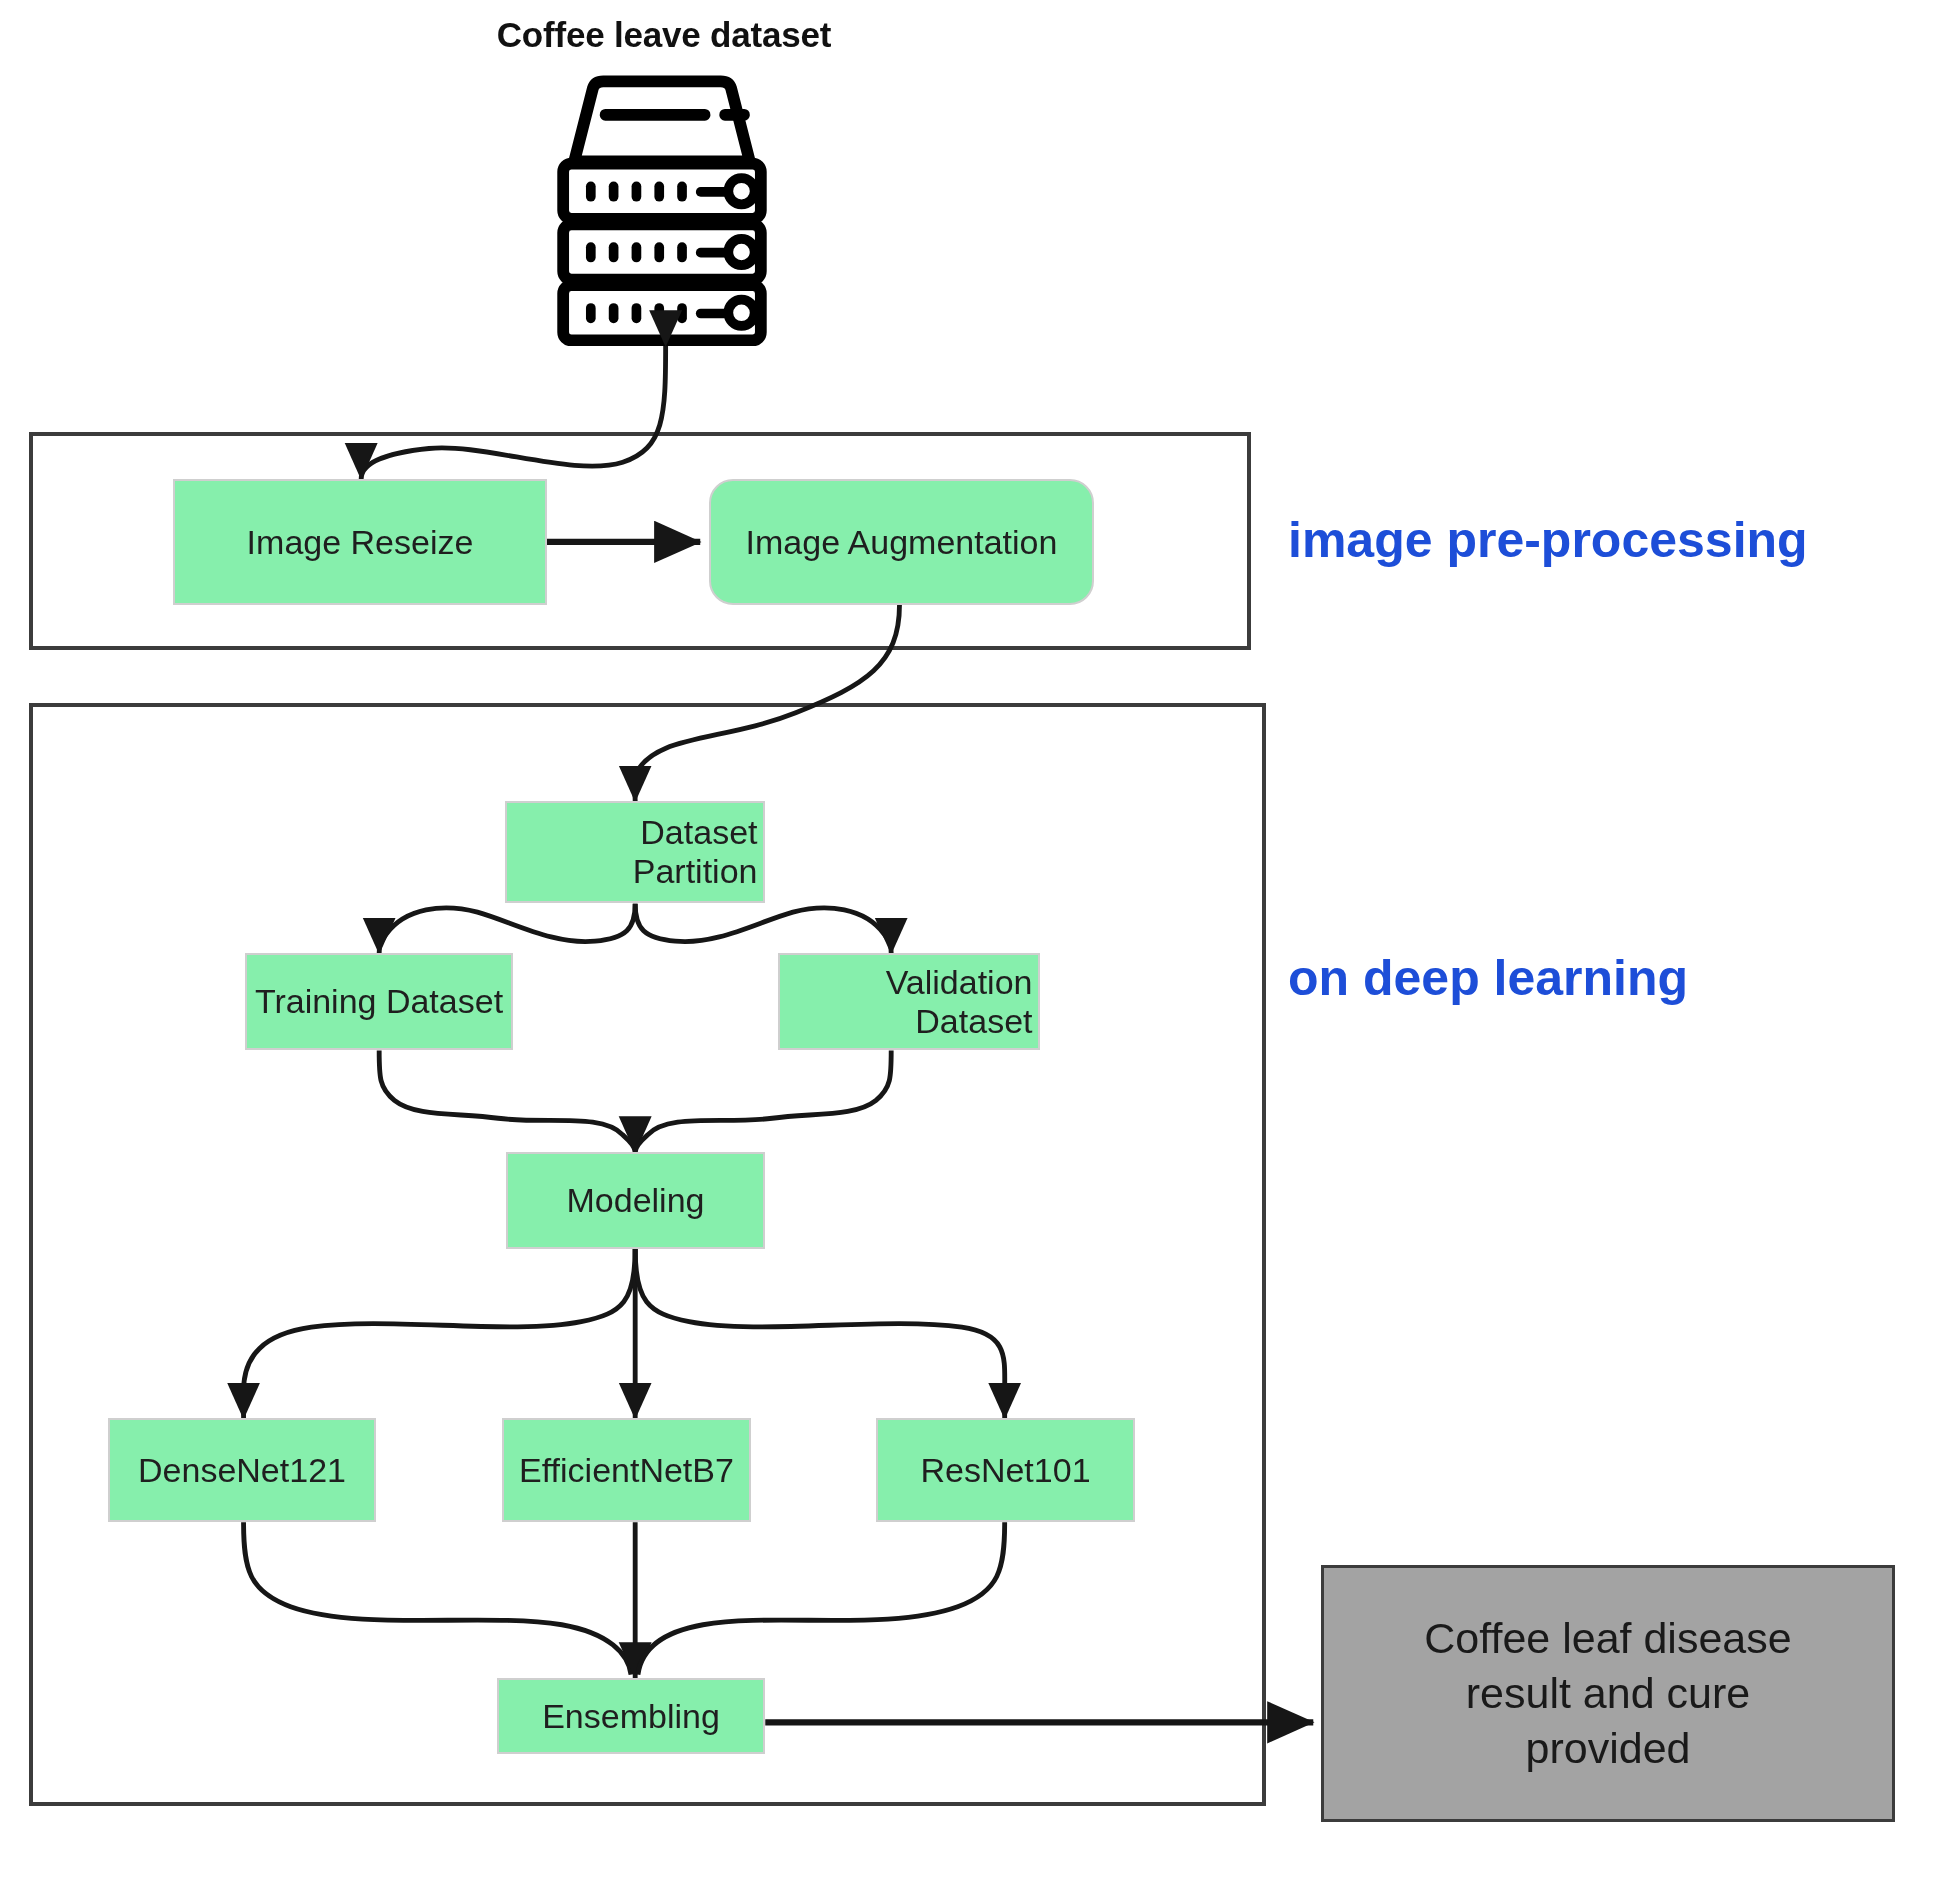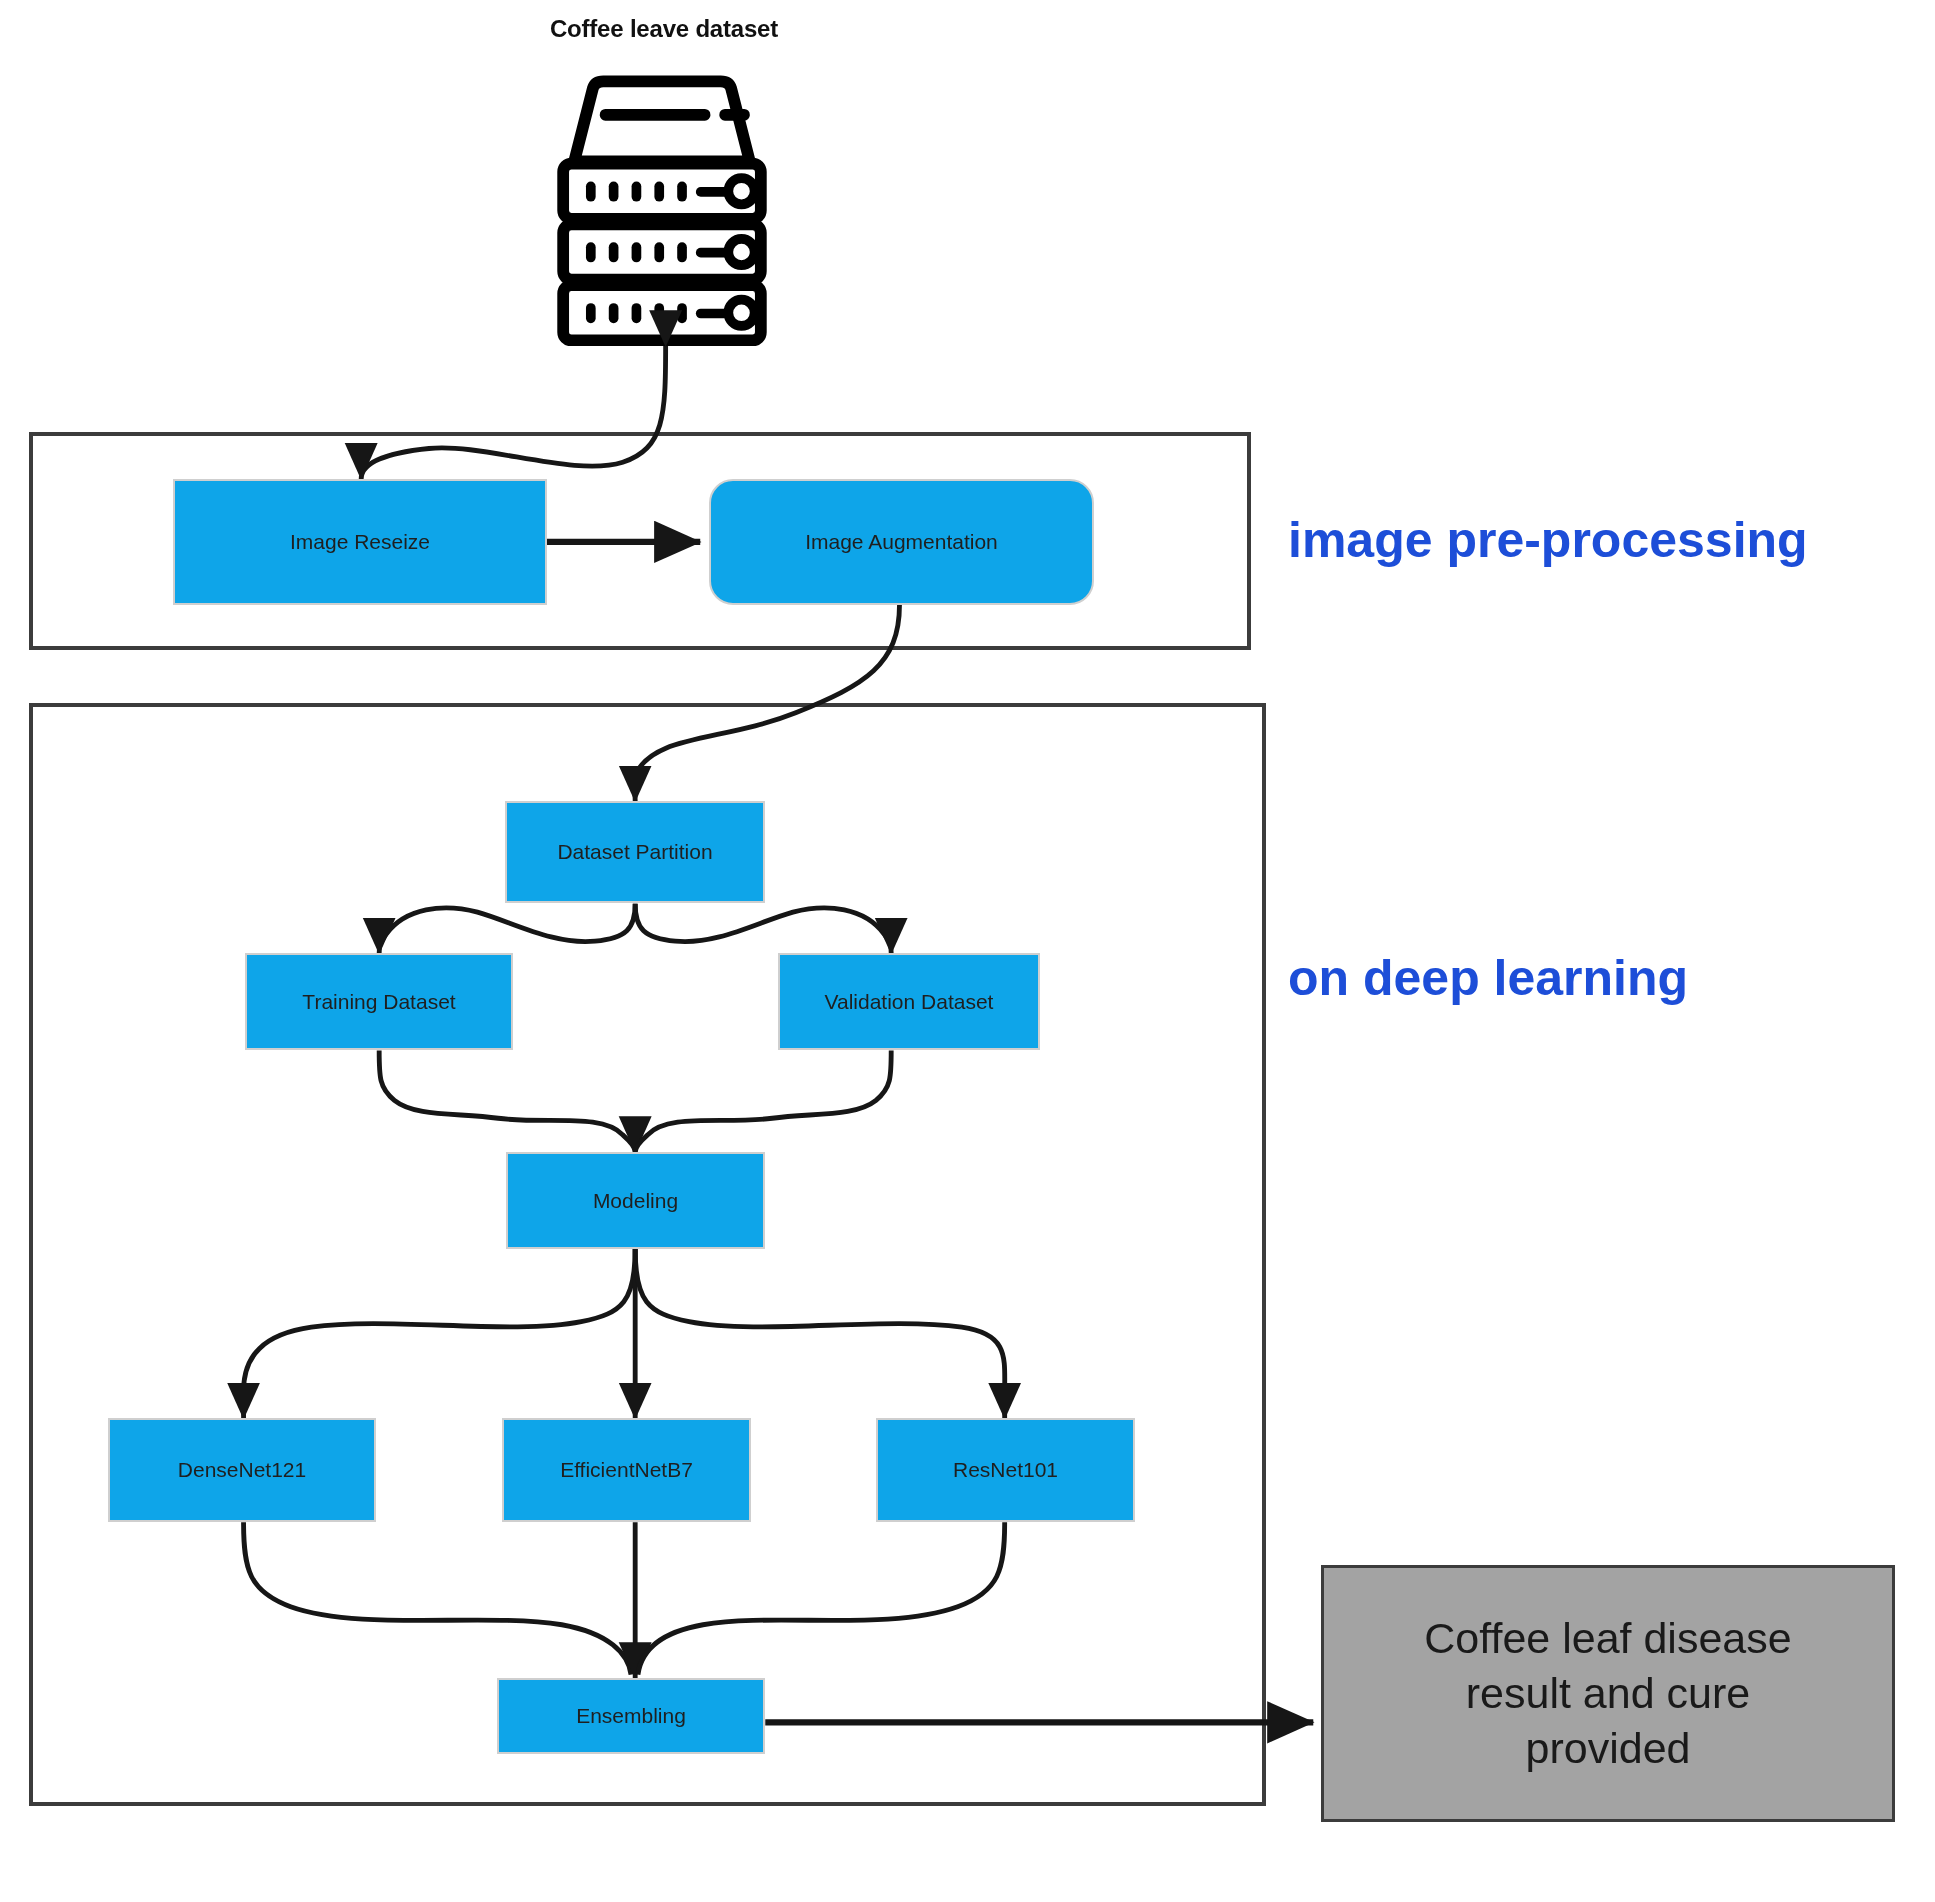--- a/index.html
+++ b/index.html
@@ -20,21 +20,21 @@
     overflow: hidden;
   }
 
   
   .dataset-title {
     position: absolute;
     left: 429px;
     top: 15px;
     width: 470px;
     text-align: center;
-    font-size: 24px;
+    font-size: 35px;
     font-weight: bold;
     letter-spacing: -0.2px;
     color: #111111;
     white-space: nowrap;
   }
 
   
   .server-icon {
     position: absolute;
     left: 527px;
@@ -79,28 +79,28 @@
   #label-classification {
     left: 1288px;
     top: 949px;
     font-size: 50px;
     width: 623px;
   }
 
   
   .node {
     position: absolute;
-    background: #0ea5e9;
+    background: #86efac;
     border: 2.1px solid #cfcfcf;
     box-sizing: border-box;
     display: flex;
     align-items: center;
     justify-content: center;
-    text-align: left;
-    font-size: 21px;
+    text-align: right;
+    font-size: 34px;
     color: #1f1f1f;
     padding: 0 5.5px;
   }
   #node-image-resize      { left: 173px;  top: 479px;  width: 374px; height: 126px; }
   #node-image-augment     { left: 709px; top: 479px;  width: 385px; height: 126px; border-radius: 24px; }
   #node-dataset-partition { left: 505px;  top: 801px; width: 260px; height: 102px; }
   #node-training-dataset  { left: 245px;  top: 953px; width: 268px; height: 97px; }
   #node-validation-dataset{ left: 778px; top: 953px; width: 262px; height: 97px; }
   #node-modeling          { left: 506px;  top: 1152px; width: 259px; height: 97px; }
   #node-densenet          { left: 108px;  top: 1418px; width: 268px; height: 104px; }

